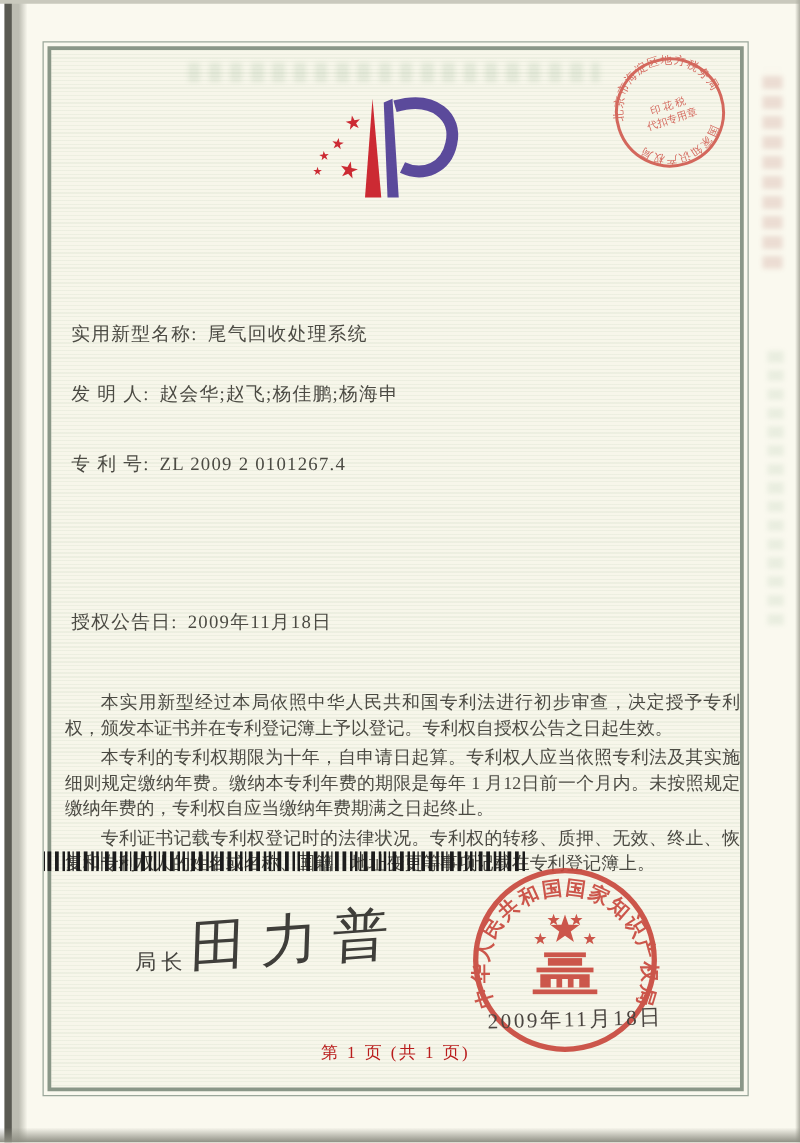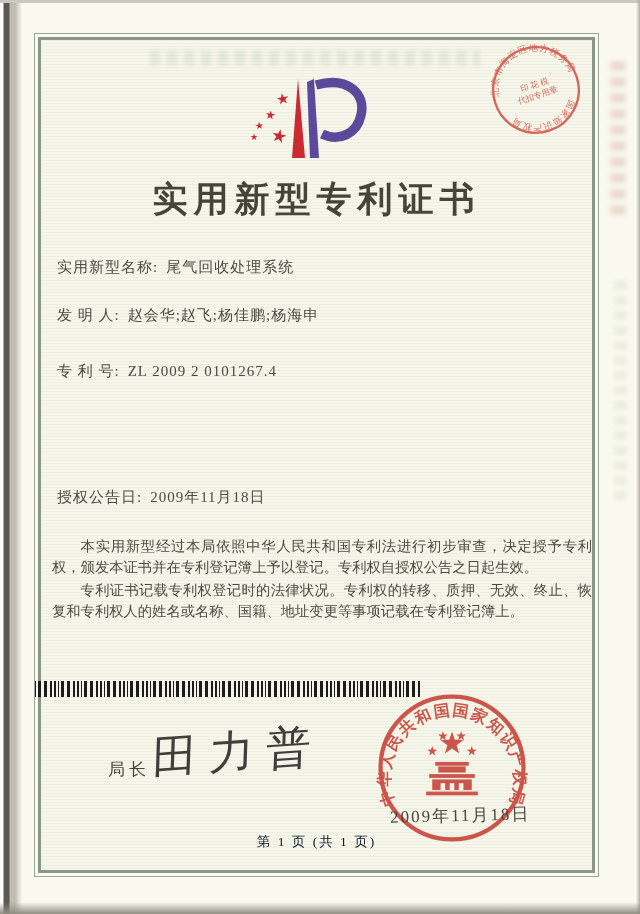--- a/index.html
+++ b/index.html
@@ -53,21 +53,21 @@
   .field-row { position:absolute; left:57px; font-size:15px; color:#4b4a43;
     letter-spacing:1px; z-index:2; white-space:nowrap; }
   .field-row .val { margin-left:8px; }
   .row-name      { top:258px; }
   .row-inventors { top:306px; }
   .row-patentno  { top:352px;margin-top:10px; }
   .row-filing    { top:398px; }
   .row-patentee  { top:444px; }
   .row-grant     { top:488px; }
 
-  .body-text { position:absolute; left:52px; top:536px; width:540px; z-index:2; }
+  .body-text { position:absolute; left:52px; top:552px; width:540px; z-index:2; }
   .body-text p { font-size:14.3px; line-height:20.5px; text-align:justify;
     text-indent:2em; margin-bottom:3px; color:#4b4a43; }
 
   .barcode { position:absolute; left:35px; top:681px; width:386px; height:16px;
     display:flex; flex-wrap:nowrap; overflow:hidden; align-items:stretch; z-index:2; }
   .barcode .bar { background:#1c1c1c; height:100%; flex:0 0 auto; }
 
   .director-row { position:absolute; left:108px; top:758px; font-size:17px;
     letter-spacing:4px; color:#45443f; z-index:2; }
   .signature { position:absolute; left:152px; top:722px; font-size:45px;
@@ -75,21 +75,21 @@
     z-index:2; white-space:nowrap; }
 
   .tax-stamp { position:absolute; left:490px; top:44px; width:92px; height:92px;
     z-index:4; opacity:.87; }
   .main-seal { position:absolute; left:376px; top:692px; width:152px; height:152px;
     z-index:3; opacity:.9; }
   .seal-date { position:absolute; left:390px; top:804px; font-size:17px;
     letter-spacing:2px; color:#4a4540; z-index:4; transform:rotate(-1.5deg); }
 
   .footer { position:absolute; left:34px; top:833px; width:565px; text-align:center;
-    font-size:13.5px; letter-spacing:2px; color:#0f172a; z-index:2; }
+    font-size:13.5px; letter-spacing:2px; color:#b91c1c; z-index:2; }
 </style>
 </head>
 <body>
 
 <div class="page">
 
   <div class="ghost ghost1"></div>
   <div class="ghost ghost2"></div>
   <div class="ghost ghost3"></div>
 
@@ -104,37 +104,37 @@
       <polygon points="65,10 72,7 77,86 68,86" fill="#5b4a9b"></polygon>
       <path d="M74,13 C 106,4 124,22 119,43 C 115,62 97,70 80,62" stroke="#5b4a9b" stroke-width="9.5" fill="none"></path>
     </svg>
     <span class="star" style="left:34px; top:20px; font-size:15px; transform:rotate(-10deg);">★</span>
     <span class="star" style="left:23px; top:37px; font-size:12px; transform:rotate(8deg);">★</span>
     <span class="star" style="left:13px; top:49px; font-size:10px; transform:rotate(-6deg);">★</span>
     <span class="star" style="left:8px; top:61px; font-size:9px;">★</span>
     <span class="star" style="left:29px; top:55px; font-size:18px; transform:rotate(12deg);">★</span>
   </div>
 
-  <h1 class="title">实用新型专利证书</h1>
 
   <div class="field-row row-name">
     <span>实用新型名称:</span><span class="val">尾气回收处理系统</span>
   </div>
   <div class="field-row row-inventors">
     <span>发  明  人:</span><span class="val">赵会华;赵飞;杨佳鹏;杨海申</span>
   </div>
   <div class="field-row row-patentno">
     <span>专  利  号:</span><span class="val">ZL 2009 2 0101267.4</span>
   </div>
   <div class="field-row row-grant">
     <span>授权公告日:</span><span class="val">2009年11月18日</span>
   </div>
 
   <div class="body-text">
     <p>本实用新型经过本局依照中华人民共和国专利法进行初步审查，决定授予专利权，颁发本证书并在专利登记簿上予以登记。专利权自授权公告之日起生效。</p>
+    <p>本专利的专利权期限为十年，自申请日起算。专利权人应当依照专利法及其实施细则规定缴纳年费。缴纳本专利年费的期限是每年 1 月12日前一个月内。未按照规定缴纳年费的，专利权自应当缴纳年费期满之日起终止。</p>
     <p>专利证书记载专利权登记时的法律状况。专利权的转移、质押、无效、终止、恢复和专利权人的姓名或名称、国籍、地址变更等事项记载在专利登记簿上。</p>
   </div>
 
   <div class="barcode">
       <div class="bar" style="width: 1px; margin-right: 2px;"></div>
       <div class="bar" style="width: 3px; margin-right: 3px;"></div>
       <div class="bar" style="width: 3px; margin-right: 3px;"></div>
       <div class="bar" style="width: 2px; margin-right: 2px;"></div>
       <div class="bar" style="width: 2px; margin-right: 2px;"></div>
       <div class="bar" style="width: 1px; margin-right: 2px;"></div>

